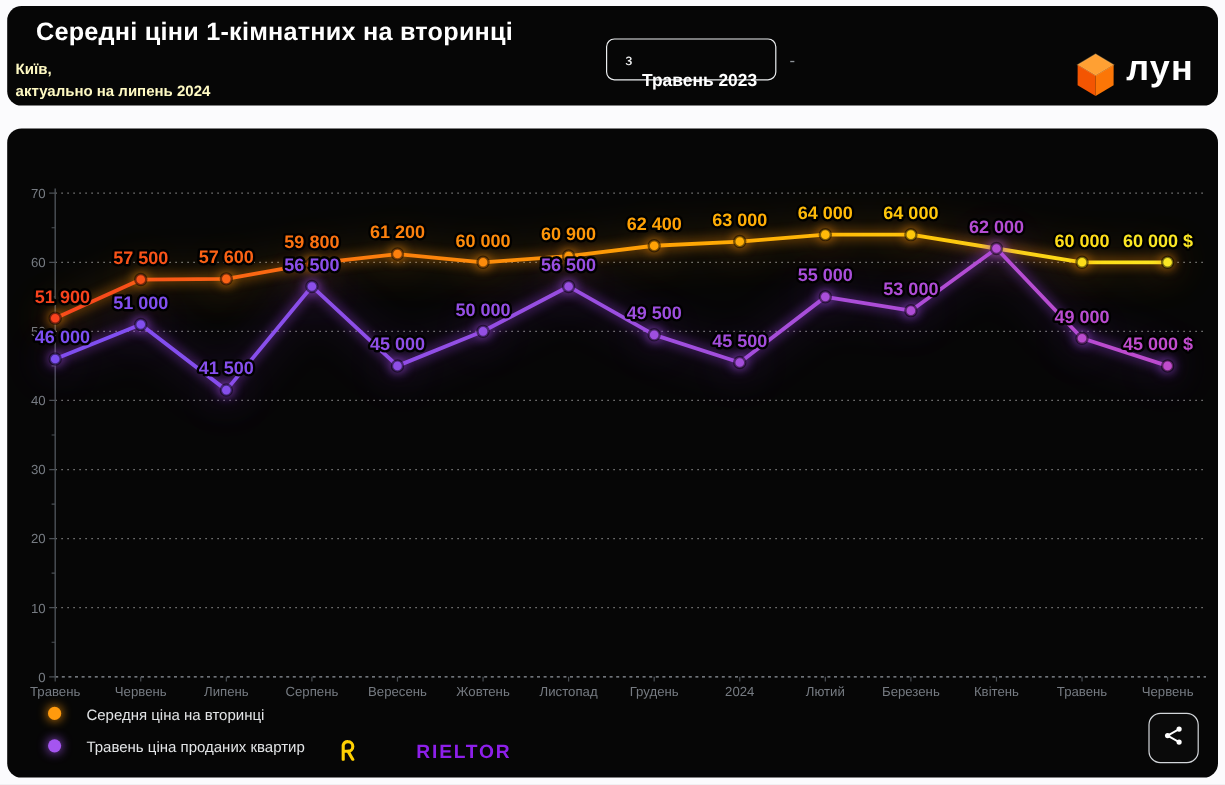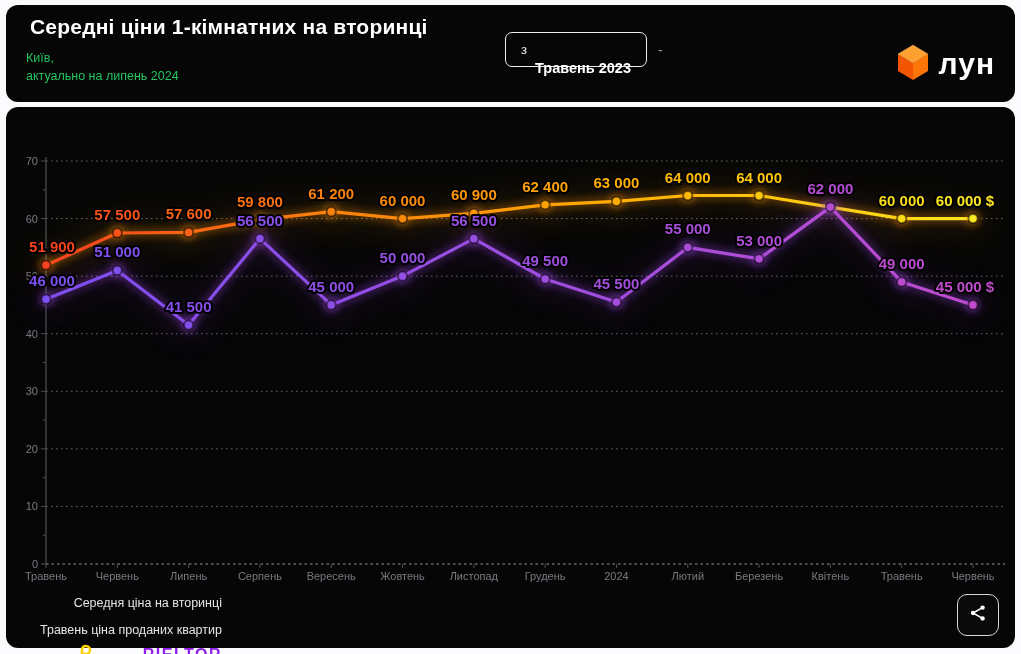--- a/index.html
+++ b/index.html
@@ -1,41 +1,41 @@
 <!DOCTYPE html>
 <html><head>
 <meta charset="utf-8">
 <style>
   * { margin:0; padding:0; box-sizing:border-box; }
   html,body { width:1021px; height:654px; background:#fbfbfd; font-family:"Liberation Sans", sans-serif; overflow:hidden; }
   .card { position:absolute; left:6px; width:1009px; background:#060606; border-radius:12px; }
-  #header-card { top:5px; height:97px; }
+  #header-card { top:5px; height:83px; }
   #chart-card { top:107px; height:541px; }
 
   .title { position:absolute; left:24px; top:10px; font-size:21px; font-weight:700; color:#ffffff; letter-spacing:.2px; }
-  .subtitle { position:absolute; left:20px; top:44px; font-size:12.5px; line-height:1.45; font-weight:400; color:#22c55e; }
+  .subtitle { position:absolute; left:7px; top:44px; font-size:12.5px; line-height:1.45; font-weight:700; color:#fef9c3; }
 
   .date-range { position:absolute; left:499px; top:27px; display:flex; align-items:center; gap:11px; }
   .date-box { height:35px; min-width:142px; padding:0 14px; border:1px solid #eceef0; border-radius:7px;
               display:flex; align-items:center; justify-content:center; gap:8px; color:#fff; cursor:pointer; background:transparent; }
   .date-box .prefix { font-size:13px; font-weight:400; color:#f0f1f2; }
   .date-box .value  { font-size:14.5px; font-weight:700;margin-top:37px; }
   .date-sep { color:#8d9298; font-size:14px; }
 
-  .logo { position:absolute; right:20px; top:38px; display:flex; align-items:center; gap:9px; cursor:pointer; }
+  .logo { position:absolute; right:20px; top:38px; display:flex; align-items:flex-start; gap:9px; cursor:pointer; }
   .logo-text { color:#ffffff; font-size:30px; font-weight:700; letter-spacing:1px; line-height:1; }
 
   #chart-svg { position:absolute; left:0; top:0; }
   .line-orange { filter: drop-shadow(0 0 5px rgba(255,145,10,.85)) drop-shadow(0 0 18px rgba(255,175,25,.45)); }
   .line-purple { filter: drop-shadow(0 0 5px rgba(162,72,240,.85)) drop-shadow(0 0 18px rgba(162,72,240,.40)); }
   .pt-label { font-family:"Liberation Sans",sans-serif; font-size:15px; font-weight:700; paint-order:stroke; stroke:#000; stroke-width:4px; stroke-linejoin:round; }
   .ax-label { font-family:"Liberation Sans",sans-serif; font-size:11px; fill:#767b82; }
 
   .legend { position:absolute; left:34px; top:482px; display:flex; flex-direction:column; gap:10px; }
-  .legend-row { display:flex; align-items:flex-end; gap:7px; height:17px;flex-direction:column; }
+  .legend-row { display:flex; align-items:flex-start; gap:21px; height:17px; }
   .legend-dot { width:11px; height:11px; border-radius:50%; }
   .legend-label { font-size:12.5px; color:#e2e4e6; }
   .rieltor { display:flex; align-items:center; gap:3px; margin-left:8px; }
   .rieltor-text { color:#8d1fe9; font-weight:700; font-size:16px; letter-spacing:1.5px;margin-left:48px; }
 
   .share-btn { position:absolute; right:16px; bottom:12px; width:42px; height:42px; border:1.5px solid #d3d6da;
                border-radius:10px; background:#0a0a0a; display:flex; align-items:center; justify-content:center; cursor:pointer; }
 </style>
 </head>
 <body>

